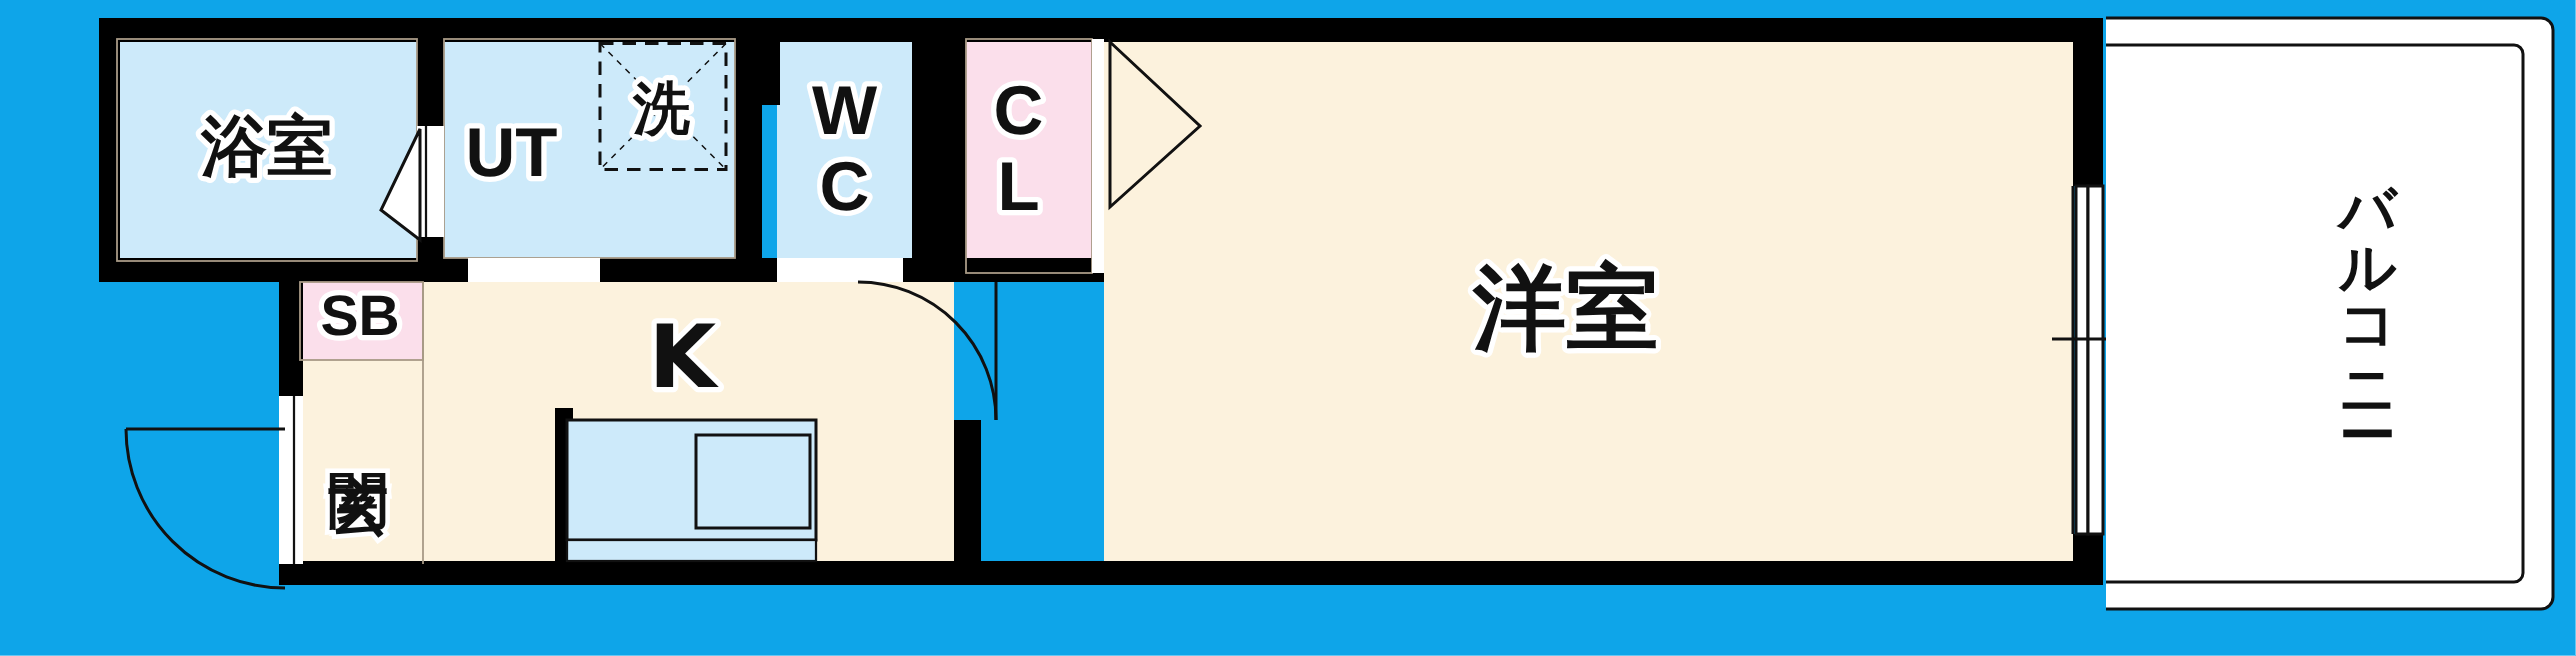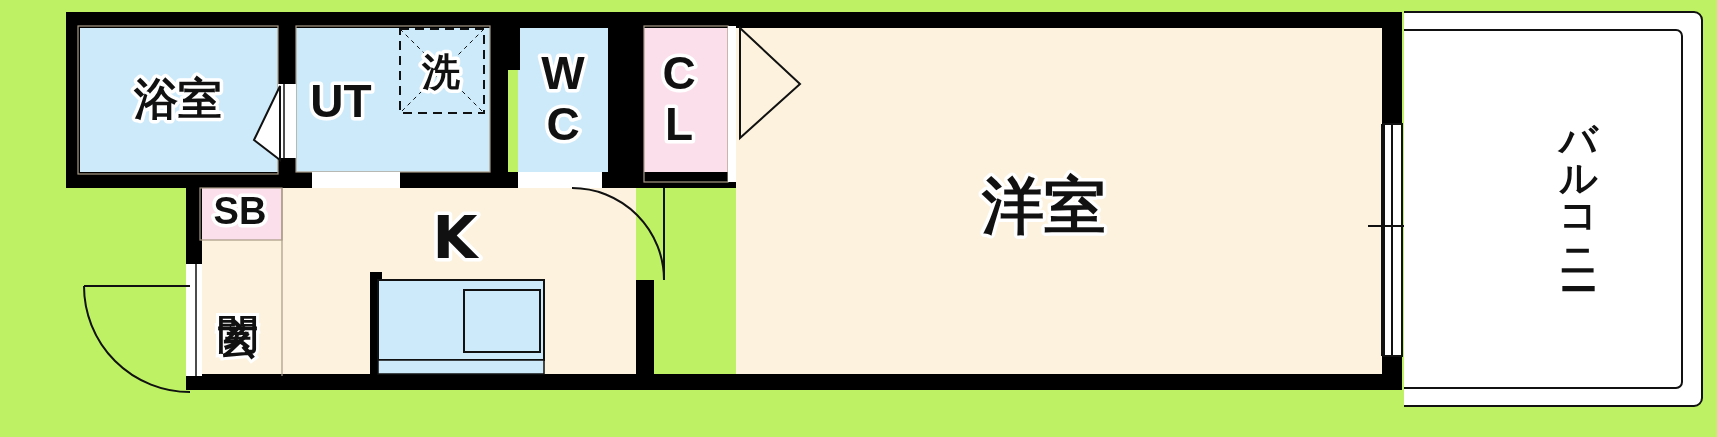--- a/index.html
+++ b/index.html
@@ -10,21 +10,21 @@
   body {
     width: 1717px;
     height: 437px;
     font-family: "Liberation Sans", "DejaVu Sans", sans-serif;
     overflow: hidden;
   }
   #floorplan-root {
     position: relative;
     width: 1717px;
     height: 437px;
-    background: #bef264;
+    background: #0ea5e9;
   }
   #floorplan-svg {
     position: absolute;
     top: 0; left: 0;
     width: 1717px;
     height: 437px;
   }
   .room-label {
     font-weight: 700;
     fill: #111111;

